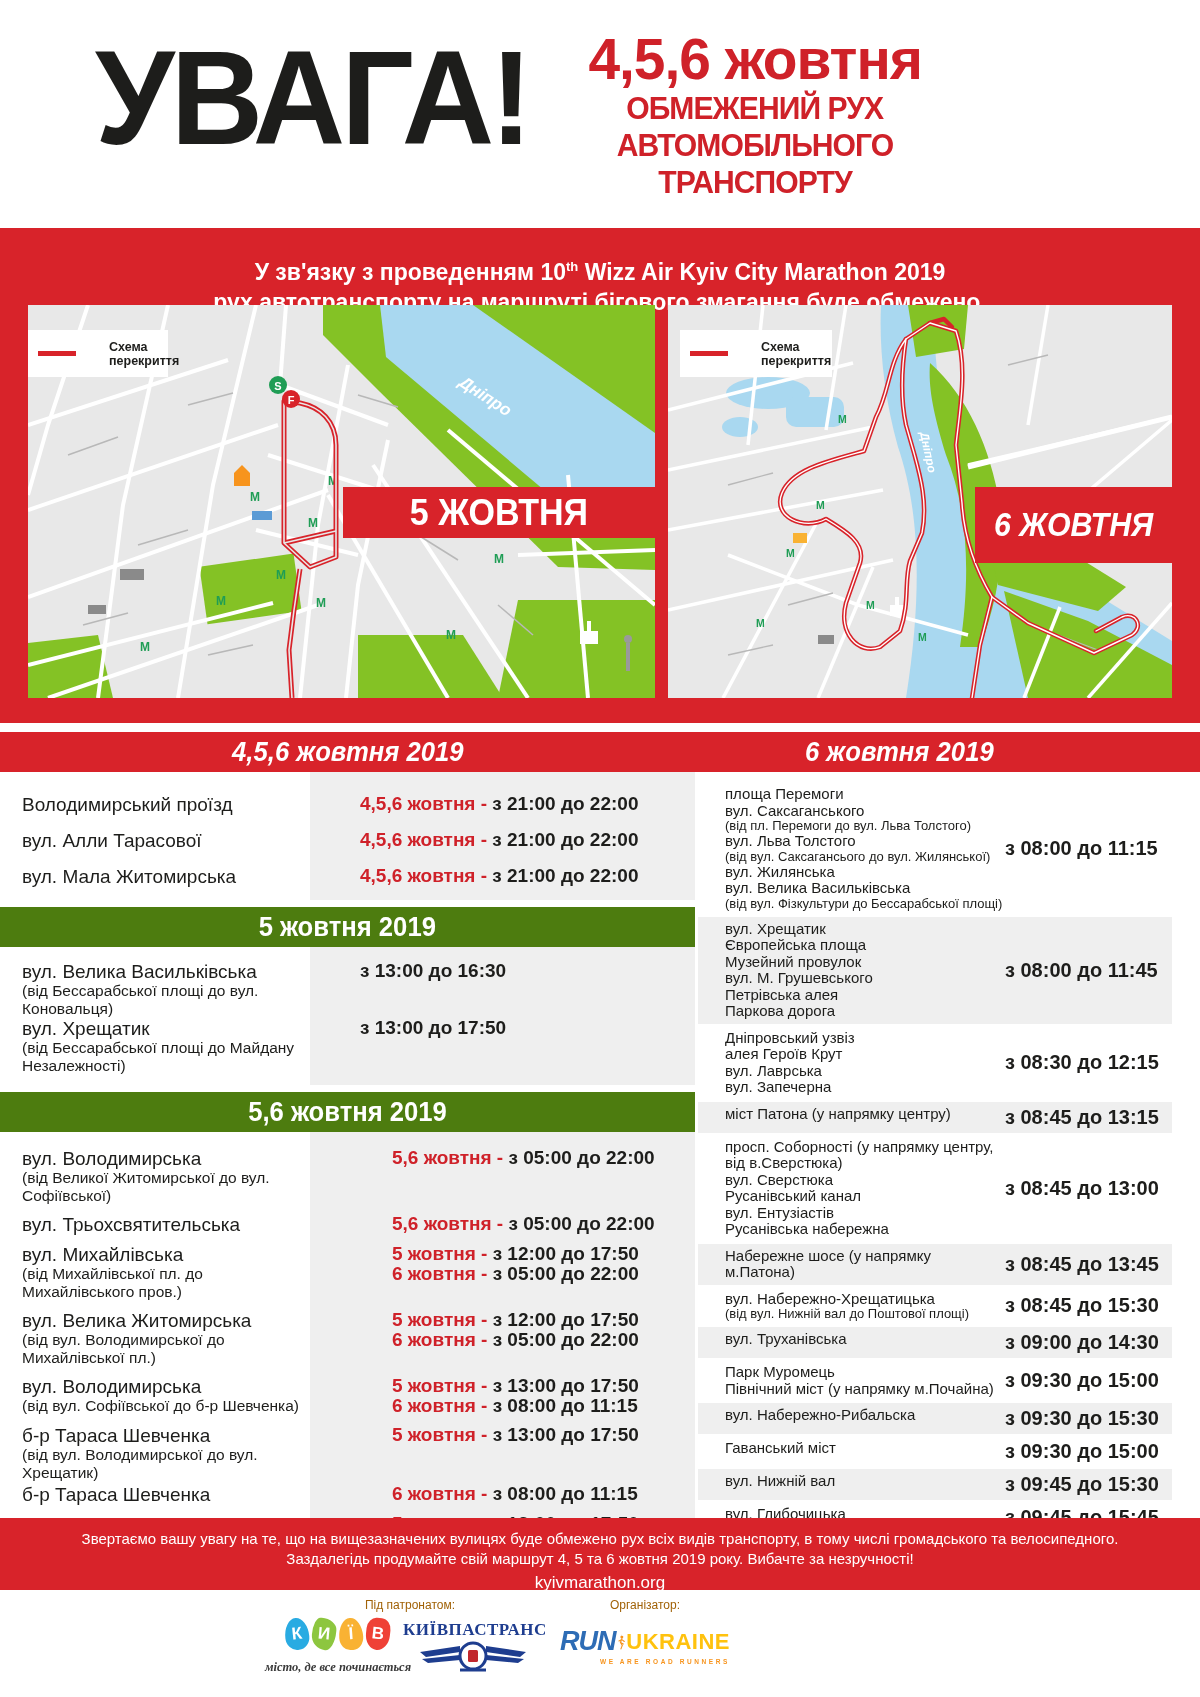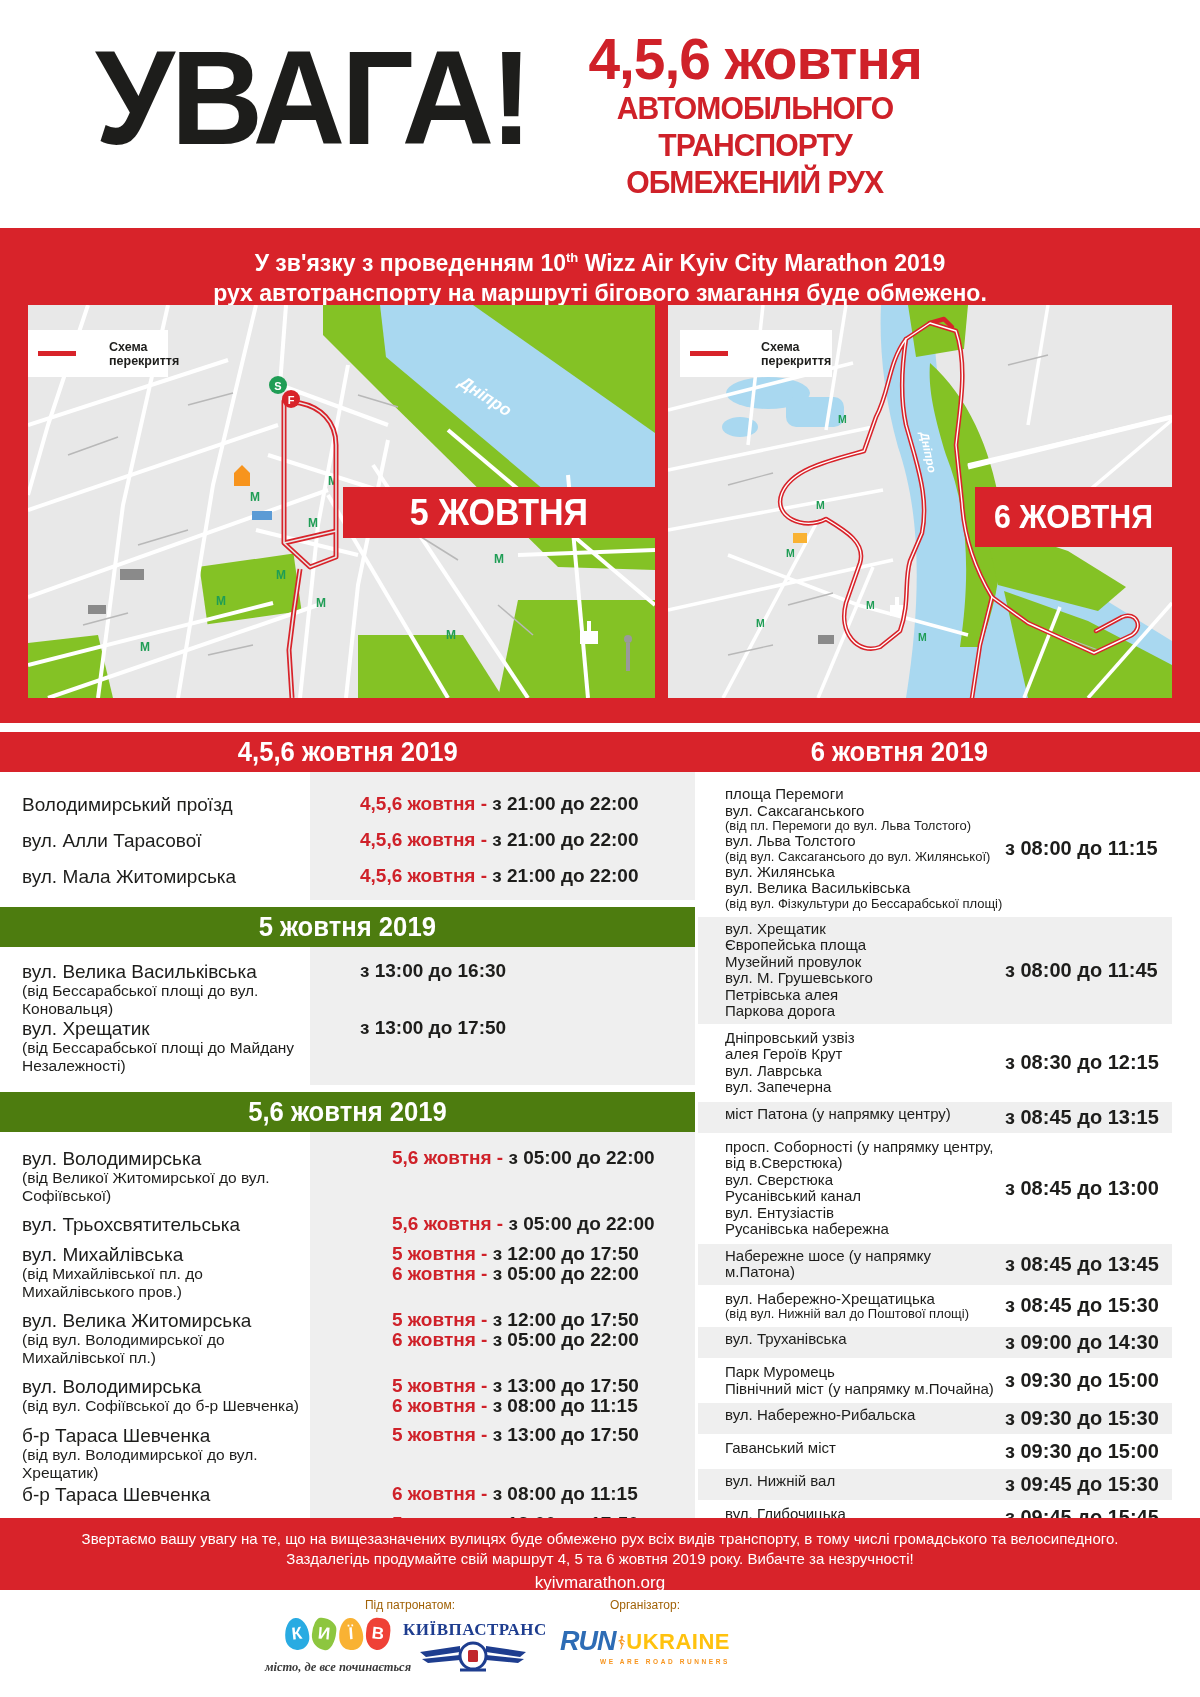--- a/index.html
+++ b/index.html
@@ -12,39 +12,39 @@
          color:#1d1d1b;letter-spacing:-4px;transform:scaleY(1.05);transform-origin:top left;}
   .titleblock{position:absolute;left:530px;top:28px;width:450px;text-align:center;color:#cf2129;}
   .titledates{font-size:58px;font-weight:bold;letter-spacing:-1px;line-height:62px;
               transform:scaleX(.98);transform-origin:center;display:inline-block;}
   .titlesub{font-size:32px;font-weight:bold;line-height:37px;letter-spacing:-1px;
             transform:scaleX(.94);transform-origin:center;display:inline-block;}
 
   
   .hero{position:absolute;left:0;top:228px;width:1200px;height:495px;background:#d8232a;}
   .heroline{margin:0;text-align:center;color:#fff;font-weight:bold;font-size:23px;line-height:30px;}
-  .heroline:first-child{padding-top:15px;}
+  .heroline:first-child{padding-top:24px;}
   .heroline sup{font-size:13px;}
   .map{position:absolute;top:77px;height:393px;background:#e8e8e8;overflow:hidden;}
   .map-left{left:28px;width:627px;}
   .map-right{left:668px;width:504px;}
   .legend{position:absolute;top:25px;height:47px;background:#fff;display:flex;align-items:center;z-index:5;gap:24px;}
   .map-left .legend{left:0;width:140px;}
   .map-right .legend{left:12px;width:152px;}
   .legend .dash{width:38px;height:5px;background:#d8232a;margin:0 9px 0 10px;flex:0 0 auto;}
   .legend .ltxt{font-size:12.5px;font-weight:bold;color:#1d1d1b;}
   .datelabel{position:absolute;right:0;background:#d8232a;color:#fff;font-weight:bold;z-index:6;
              display:flex;align-items:center;justify-content:center;}
   .map-left .datelabel{top:182px;width:312px;height:51px;font-size:37px;}
-  .map-right .datelabel{top:182px;width:197px;height:60px;font-size:33px;}
+  .map-right .datelabel{top:182px;width:197px;height:76px;font-size:33px;font-style:italic;}
   .datelabel span{display:inline-block;transform:scaleX(.92);}
   svg text.mlabel{font-family:"Liberation Sans",sans-serif;}
 
   
-  .bandrow{position:absolute;left:0;top:732px;width:1200px;height:40px;background:#d8232a;display:flex;}
+  .bandrow{position:absolute;left:0;top:732px;width:1200px;height:40px;background:#d8232a;display:flex;font-style:italic;}
   .bandrow .bcell{display:flex;align-items:center;justify-content:center;color:#fff;font-weight:bold;font-size:27px;}
   .bandrow .bleft{width:695px;}
   .bandrow .bright{flex:1;transform:translateX(-48px);}
   .bandrow .bcell span{display:inline-block;transform:scaleX(.95);}
 
   
   .content{position:absolute;left:0;top:772px;width:1200px;height:746px;background:#fff;}
   .leftcol{position:absolute;left:0;top:0;width:695px;}
   .lrows{background:linear-gradient(90deg,#fff 0,#fff 310px,#efefef 310px,#efefef 100%);}
   .lband{height:40px;margin-top:7px;background:#4d7c0f;display:flex;align-items:center;justify-content:center;}
@@ -102,22 +102,22 @@
 </style>
 </head>
 <body>
 
 <div class="page">
 
   <header class="top">
     <div class="uvaga">УВАГА!</div>
     <div class="titleblock">
       <div><span class="titledates">4,5,6 жовтня</span></div>
+      <div><span class="titlesub">ОБМЕЖЕНИЙ РУХ</span></div>
       <div><span class="titlesub">АВТОМОБІЛЬНОГО ТРАНСПОРТУ</span></div>
-      <div><span class="titlesub">ОБМЕЖЕНИЙ РУХ</span></div>
     </div>
   </header>
 
   <section class="hero">
     <p class="heroline"><span>У зв'язку з проведенням 10</span><sup>th</sup><span> Wizz Air Kyiv City Marathon 2019</span></p>
     <p class="heroline">рух автотранспорту на маршруті бігового змагання буде обмежено.</p>
 
     <div class="map map-left">
       <svg width="627" height="393" viewBox="0 0 627 393">
         <rect x="0" y="0" width="627" height="393" fill="#e8e8e8"></rect>

